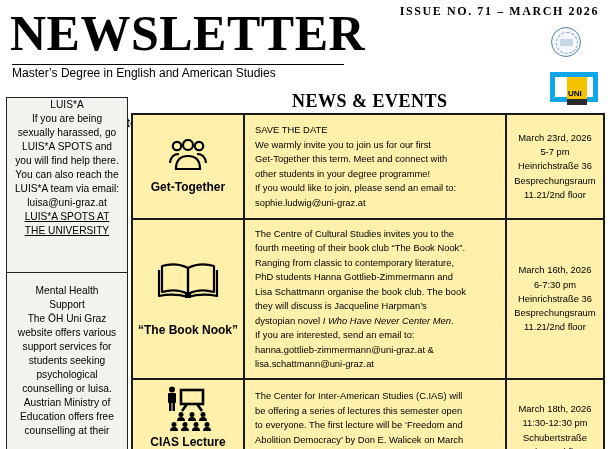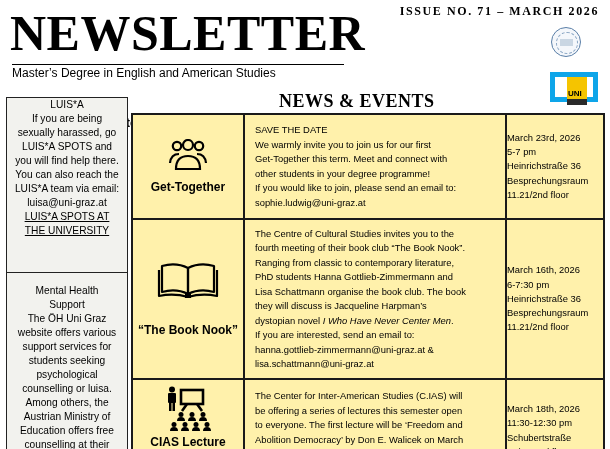--- a/index.html
+++ b/index.html
@@ -15,33 +15,33 @@
 
   .logo-seal { position:absolute; left:551px; top:27px; width:30px; height:30px; border-radius:50%; border:1px solid #5a7fa8; box-sizing:border-box; background:#f4f7fb; }
   .logo-seal::after { content:""; position:absolute; left:4px; top:4px; width:20px; height:20px; border-radius:50%; border:1px dashed #8aa6c4; }
   .logo-seal .bldg { position:absolute; left:8px; top:11px; width:13px; height:7px; background:#c9d6e3; }
 
   .logo-uni { position:absolute; left:550px; top:72px; width:48px; height:30px; border:5px solid #0ea5e9; box-sizing:border-box; background:#fff; }
   .logo-uni .yel { position:absolute; left:12px; top:0; width:20px; height:28px; background:#f5c400; }
   .logo-uni .txt { position:absolute; left:13px; top:13px; font-size:8px; font-weight:bold; color:#000; line-height:8px; }
   .logo-uni .bar { position:absolute; left:12px; top:22px; width:20px; height:6px; background:#2a2a2a; }
 
-  .section-title { position:absolute; left:279px; top:91px; font-family:"Liberation Serif", serif; font-weight:bold; font-size:18px; letter-spacing:0.5px; white-space:nowrap; }
+  .section-title { position:absolute; left:292px; top:91px; font-family:"Liberation Serif", serif; font-weight:bold; font-size:18px; letter-spacing:0.5px; white-space:nowrap; }
 
   .sidebar { position:absolute; left:6px; top:97px; width:122px; height:360px; background:#f2f2ee; border:1px solid #222; box-sizing:border-box; }
   .sb-box { text-align:center; font-size:10.2px; line-height:14px; padding:0 3px; }
   .sb-box.luisa { position:absolute; left:0; top:0; width:100%; height:175px; box-sizing:border-box; border-bottom:1px solid #222; padding-top:0; }
   .sb-box.mental { position:absolute; left:0; top:176px; width:100%; box-sizing:border-box; padding-top:10px; }
   .sb-link { color:#000; text-decoration:underline; display:block; }
 
   .events { position:absolute; left:131px; top:113px; width:474px; border-collapse:collapse; background:#fff1ab; }
   .events td { border:2px solid #1a1a1a; vertical-align:middle; padding:0; }
   .c-icon { width:110px; text-align:center; }
   .c-desc { width:246px; font-size:9.4px; line-height:14.5px; padding:0 4px 0 10px !important; }
-  .c-when { font-size:9.4px; line-height:14.3px; }
+  .c-when { text-align:center; font-size:9.4px; line-height:14.3px; }
   .ev-label { font-weight:bold; font-size:12px; line-height:16px; display:block; }
   .icon-svg { display:block; margin:0 auto; }
 </style>
 </head>
 <body>
 
 <div class="masthead">
   <h1 class="mast-title">NEWSLETTER</h1>
   <div class="mast-rule"></div>
   <div class="sub1">Master’s Degree in English and American Studies</div>
@@ -78,21 +78,20 @@
   </div>
   <div class="sb-box mental">
     <div>Mental Health</div>
     <div>Support</div>
     <div>The ÖH Uni Graz</div>
     <div>website offers various</div>
     <div>support services for</div>
     <div>students seeking</div>
     <div>psychological</div>
     <div>counselling or luisa.</div>
-    <div>Among others, the</div>
     <div>Austrian Ministry of</div>
     <div>Education offers free</div>
     <div>counselling at their</div>
 
   </div>
 </aside>
 
 <table class="events">
   <tbody>
       <tr style="height:105px">

